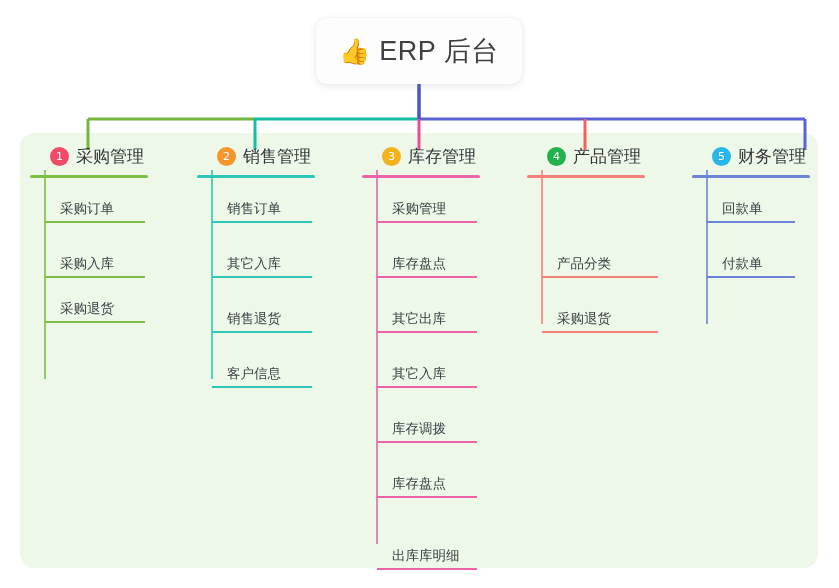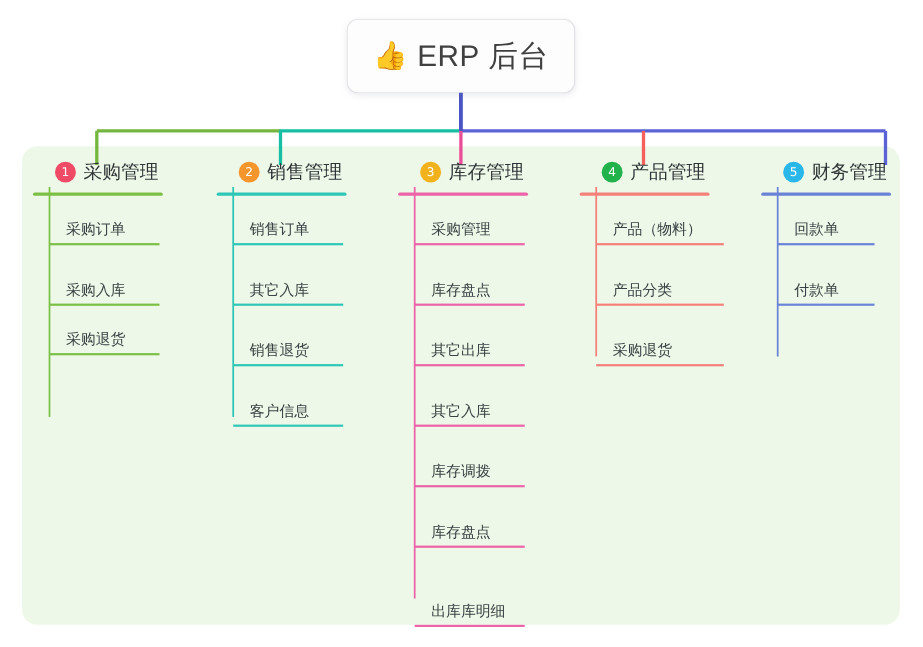--- a/index.html
+++ b/index.html
@@ -249,24 +249,20 @@
           </div>
         </div>
       </div>
       <div class="column" style="left: 527px; width: 160px;">
         <div class="col-head">
           <span class="badge" style="background: rgb(34, 178, 76);">4</span>
           <span class="col-title">产品管理</span>
         </div>
         <div class="head-rule" style="width: 118px; background: rgb(244, 128, 122);"></div>
         <div class="leaf-area" style="height: 161px;">
-          <div class="leaf" style="top: 19px; height: 26px;">
-            <span class="leaf-text">产品（物料）</span>
-            <div class="leaf-rule" style="width: 116px; left: 15px; background: rgb(244, 128, 122);"></div>
-          </div>
           <div class="leaf" style="top: 74px; height: 26px;">
             <span class="leaf-text">产品分类</span>
             <div class="leaf-rule" style="width: 116px; left: 15px; background: rgb(244, 128, 122);"></div>
           </div>
           <div class="leaf" style="top: 129px; height: 26px;">
             <span class="leaf-text">采购退货</span>
             <div class="leaf-rule" style="width: 116px; left: 15px; background: rgb(244, 128, 122);"></div>
           </div>
         </div>
       </div>

